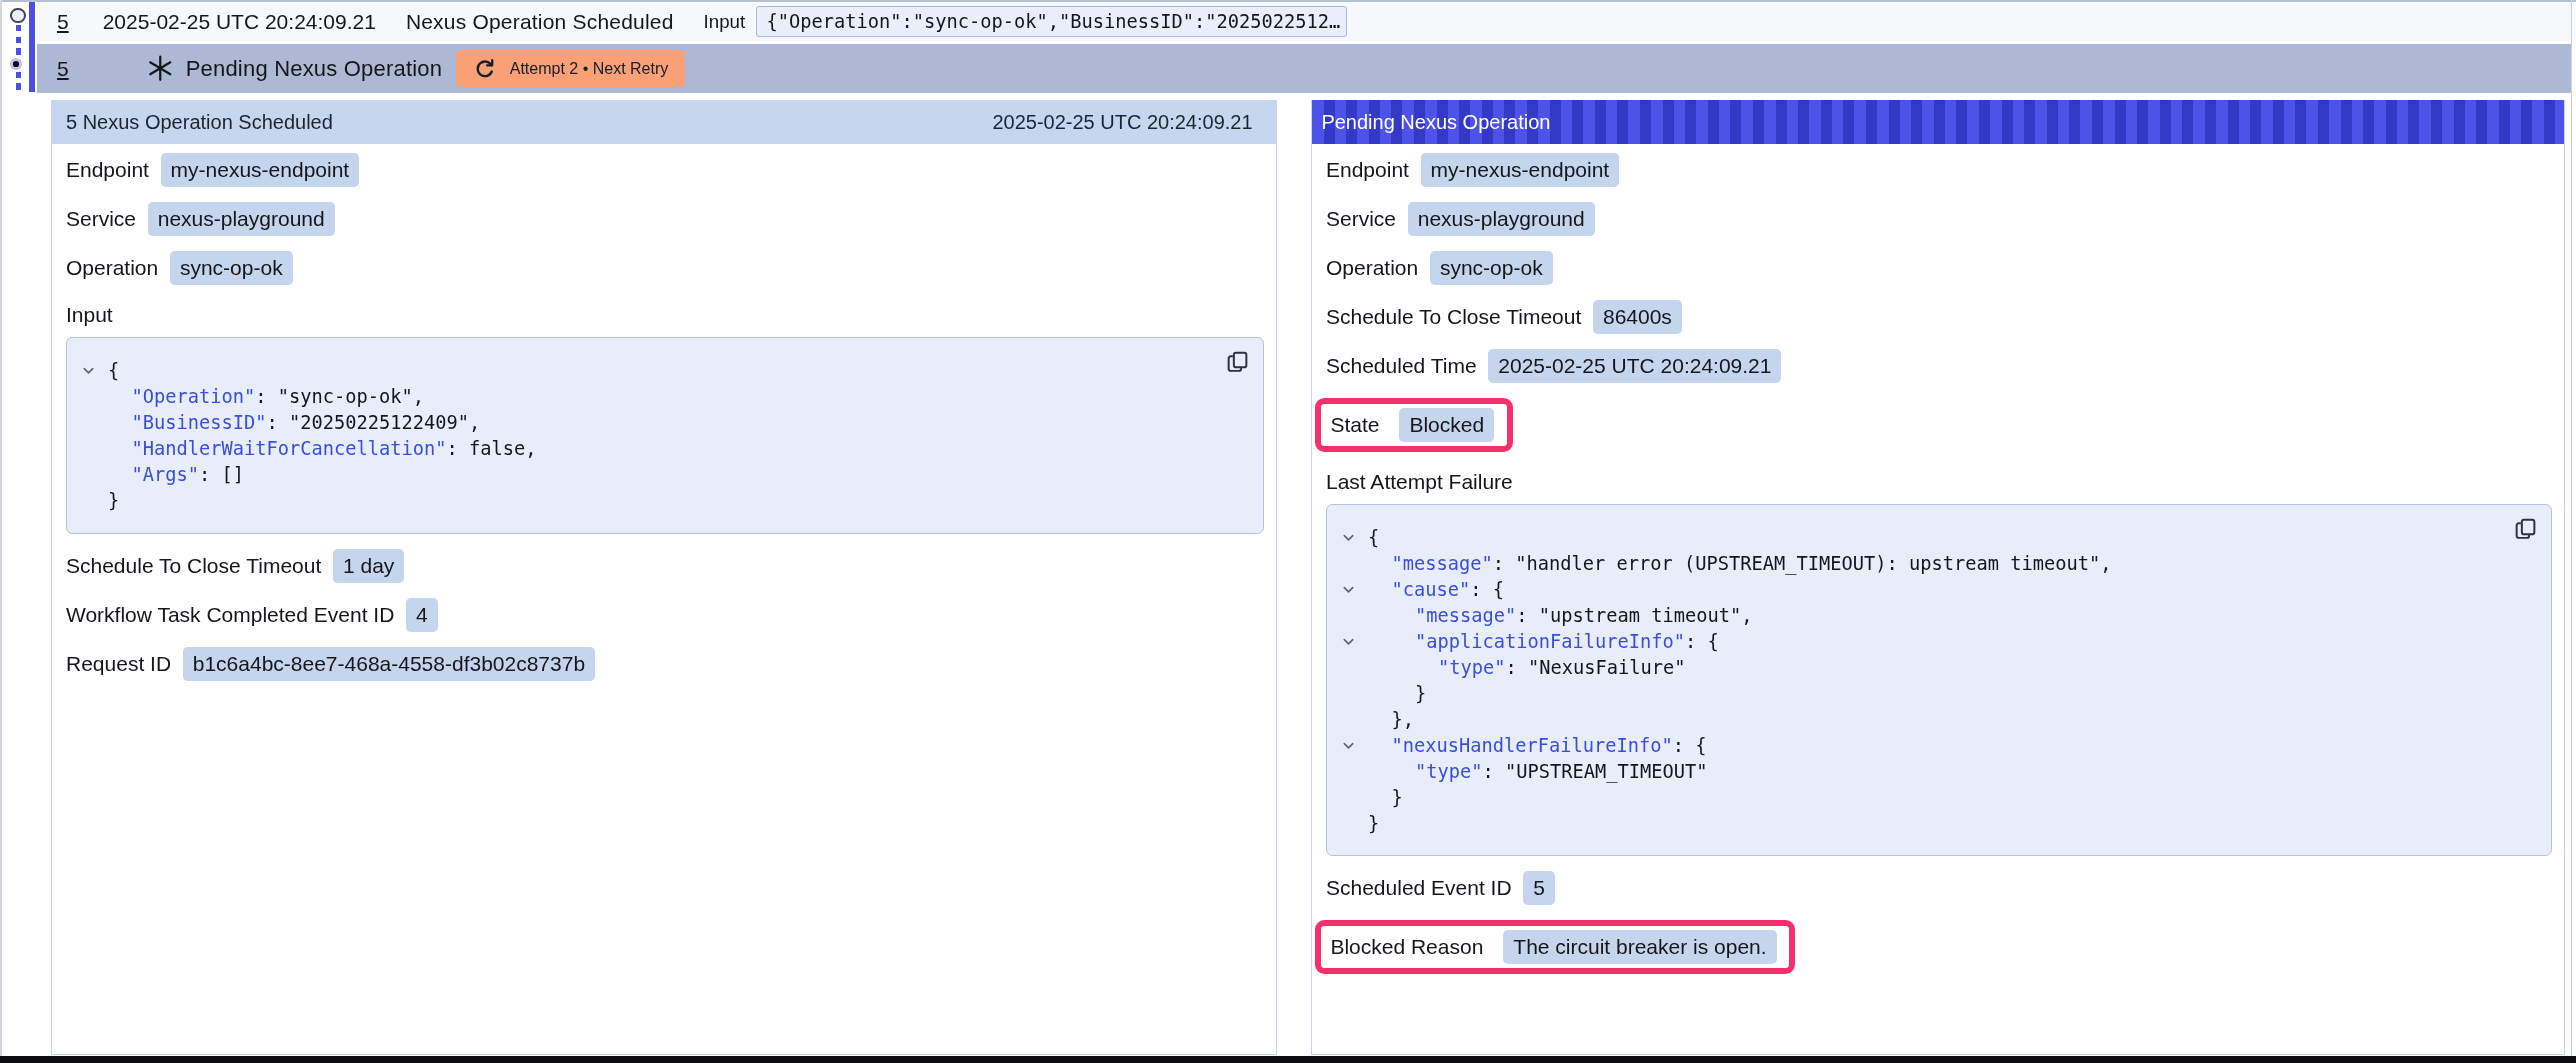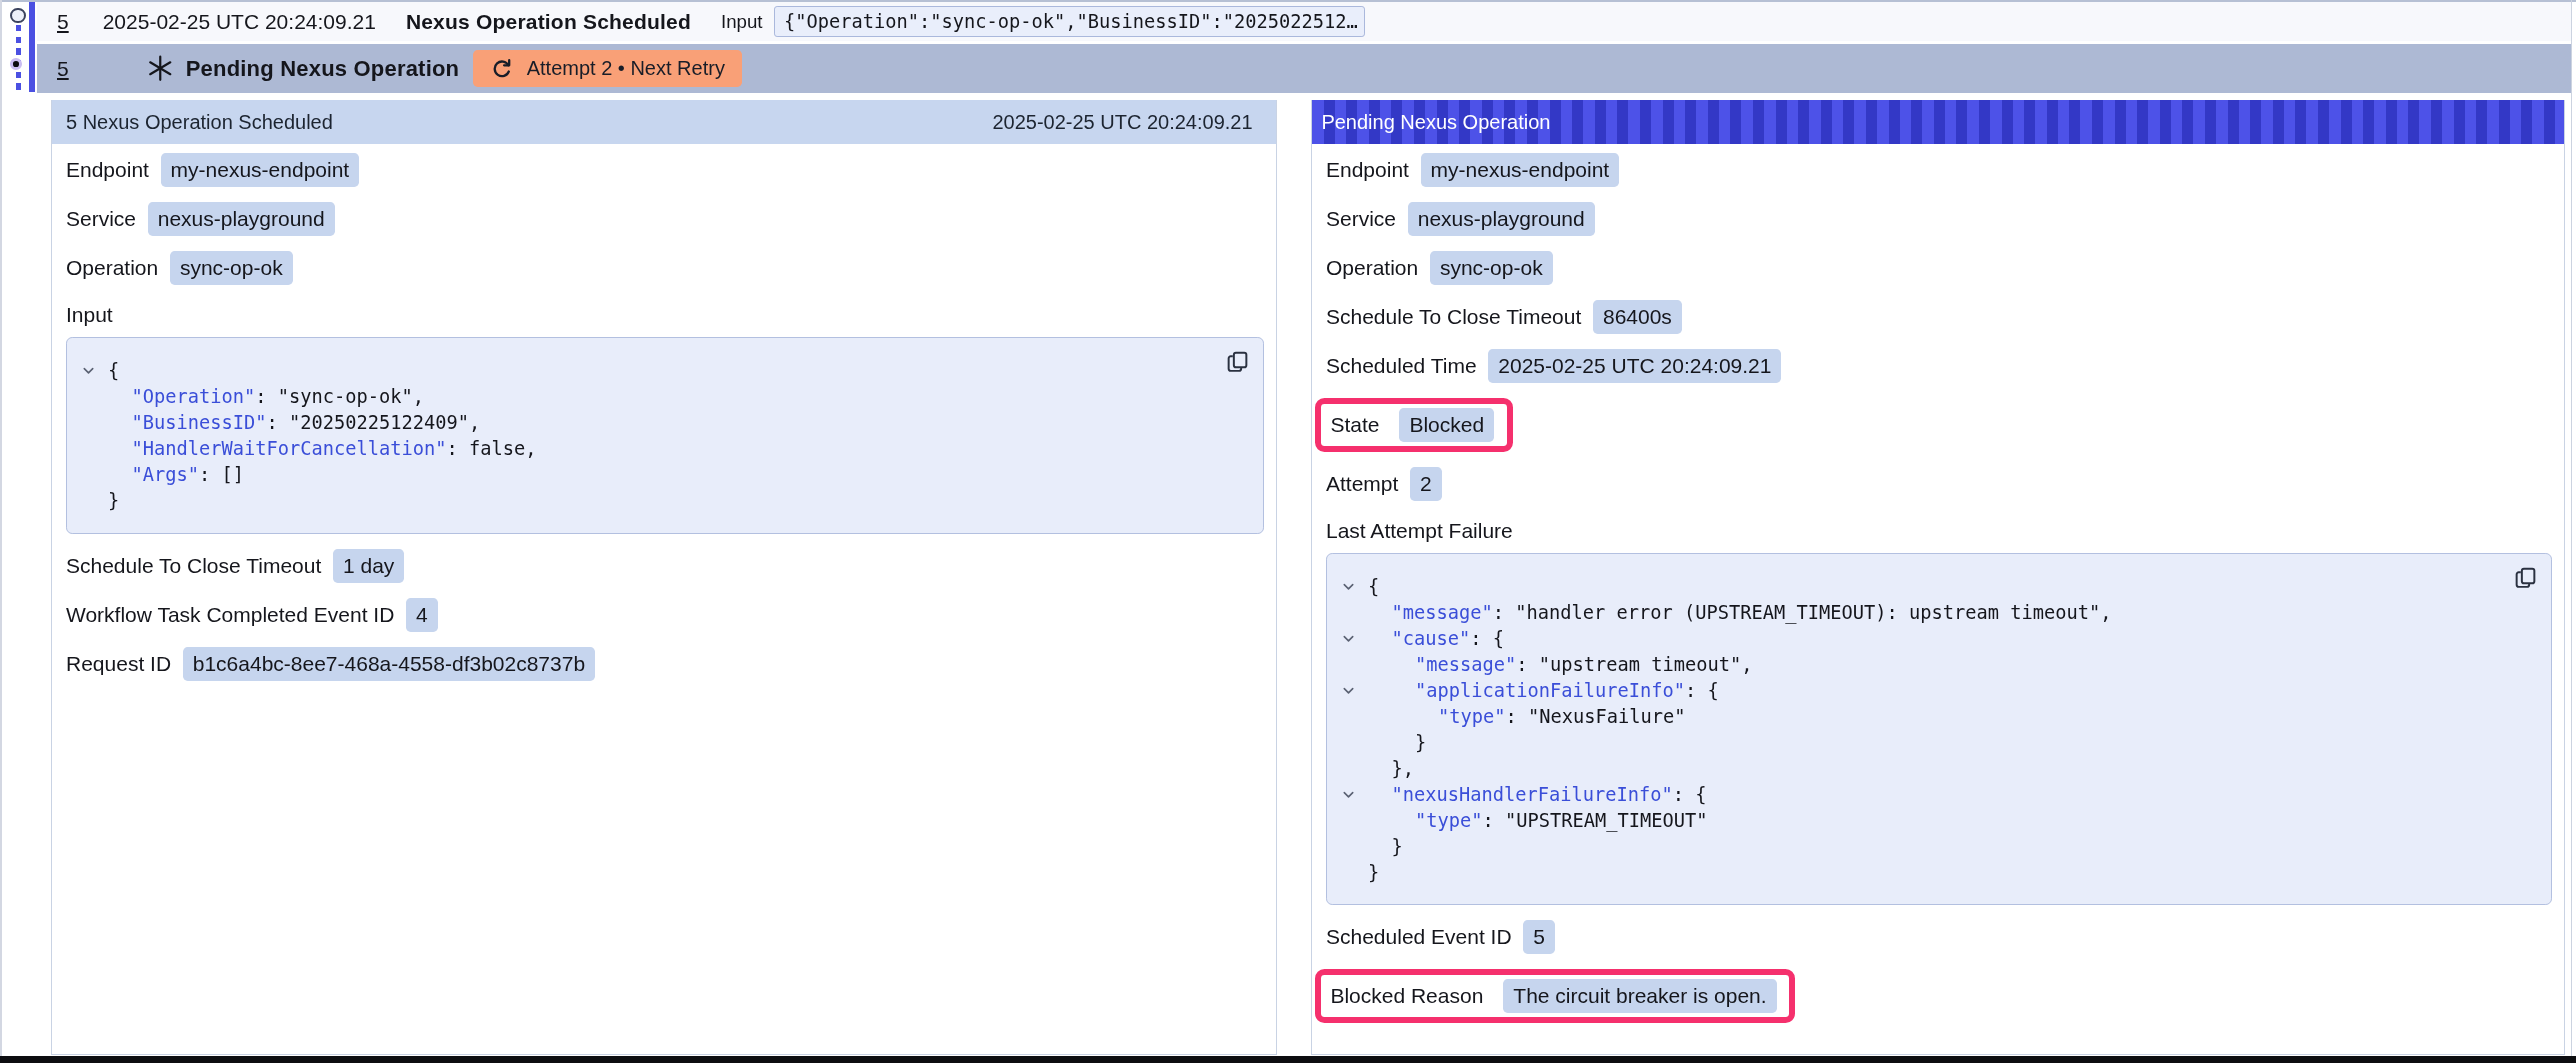--- a/index.html
+++ b/index.html
@@ -38,29 +38,29 @@
     background:#edf0fa;border:2.3px solid #3c445e;}
   .tl-filled{position:absolute;left:10px;top:58px;width:11.7px;height:11.7px;border-radius:50%;
     background:#0b0b10;border:3.9px solid #cabdf2;}
 
   
   .evrow{position:absolute;left:37px;right:4.7px;display:flex;align-items:center;font-size:21px;}
   .evrow-1{top:2.3px;height:39px;background:var(--row-lite);}
   .evrow-2{top:44px;height:49px;background:var(--row-sel);}
   .ev-id{margin-left:20px;text-decoration:underline;cursor:pointer;}
   .ev-time{margin-left:34px;}
-  .ev-title{margin-left:30px;font-weight:700;letter-spacing:0.2px;}
+  .ev-title{margin-left:30px;font-weight:400;letter-spacing:0.2px;}
   .ev-input-label{margin-left:30px;font-size:18.7px;}
   .ev-snippet{margin-left:11px;max-width:591px;white-space:nowrap;overflow:hidden;
     background:#e9eefb;border:1.6px solid #aab8dc;border-radius:3.1px;padding:3.9px 9.4px;
     font-family:"DejaVu Sans Mono",monospace;font-size:18.7px;}
   .ast-wrap{margin-left:78px;display:flex;align-items:center;}
   .evrow-2 .ev-title{margin-left:12.5px;font-size:22px;}
   .retry-badge{margin-left:14px;display:flex;align-items:center;gap:12.5px;
-    background:var(--orange);border-radius:4.7px;padding:6.2px 17px;font-size:20px;color:#181d28;}
+    background:var(--orange);border-radius:4.7px;padding:6.2px 17px;font-size:16px;color:#181d28;}
 
   
   .panels{position:absolute;left:51px;top:100px;right:11px;bottom:7.8px;display:flex;}
   .panel{border:1.6px solid #c9d3e4;border-top:none;display:flex;flex-direction:column;background:#fff;}
   .panel-left{width:1226px;margin-right:34px;}
   .panel-right{flex:1;}
   .panel-hdr{height:44px;flex:none;display:flex;align-items:center;justify-content:space-between;
     padding:0 23.4px 0 14px;font-size:20px;}
   .panel-hdr-left{background:var(--hdr-blue);color:#1c2430;}
   .panel-hdr-striped{background:repeating-linear-gradient(90deg,var(--stripe-a) 0 11.7px,var(--stripe-b) 11.7px 22.6px);
@@ -198,24 +198,20 @@
         <div class="field-row">
           <span>Scheduled Time</span>
           <span class="chip">2025-02-25 UTC 20:24:09.21</span>
         </div>
         <div class="field-row">
           <span class="ann">
             <span>State</span>
             <span class="chip">Blocked</span>
           </span>
         </div>
-        <div class="field-row">
-          <span>Attempt</span>
-          <span class="chip">2</span>
-        </div>
         <div class="field-block">
           <div class="blk-label">Last Attempt Failure</div>
           <div class="codeblock">
             <span class="copy-btn"><svg viewBox="0 0 24 24" width="25" height="25" fill="none" stroke="#2a3140" stroke-width="1.9" stroke-linejoin="round">
                 <rect x="8.5" y="3.5" width="12" height="14" rx="2"></rect>
                 <path d="M15.5 17.5v1.5a2 2 0 0 1-2 2h-8a2 2 0 0 1-2-2v-10a2 2 0 0 1 2-2h2"></path>
               </svg></span>
             <div class="cline"><span class="gutter"><span style="line-height: 0;"><svg viewBox="0 0 16 16" width="15" height="15" fill="none" stroke="#5a6172" stroke-width="1.7" stroke-linecap="round" stroke-linejoin="round">
                     <polyline points="3.5,6 8,10.5 12.5,6"></polyline>
                   </svg></span></span><span style="padding-left: 0px;"><span class="jtext">{</span></span></div>

